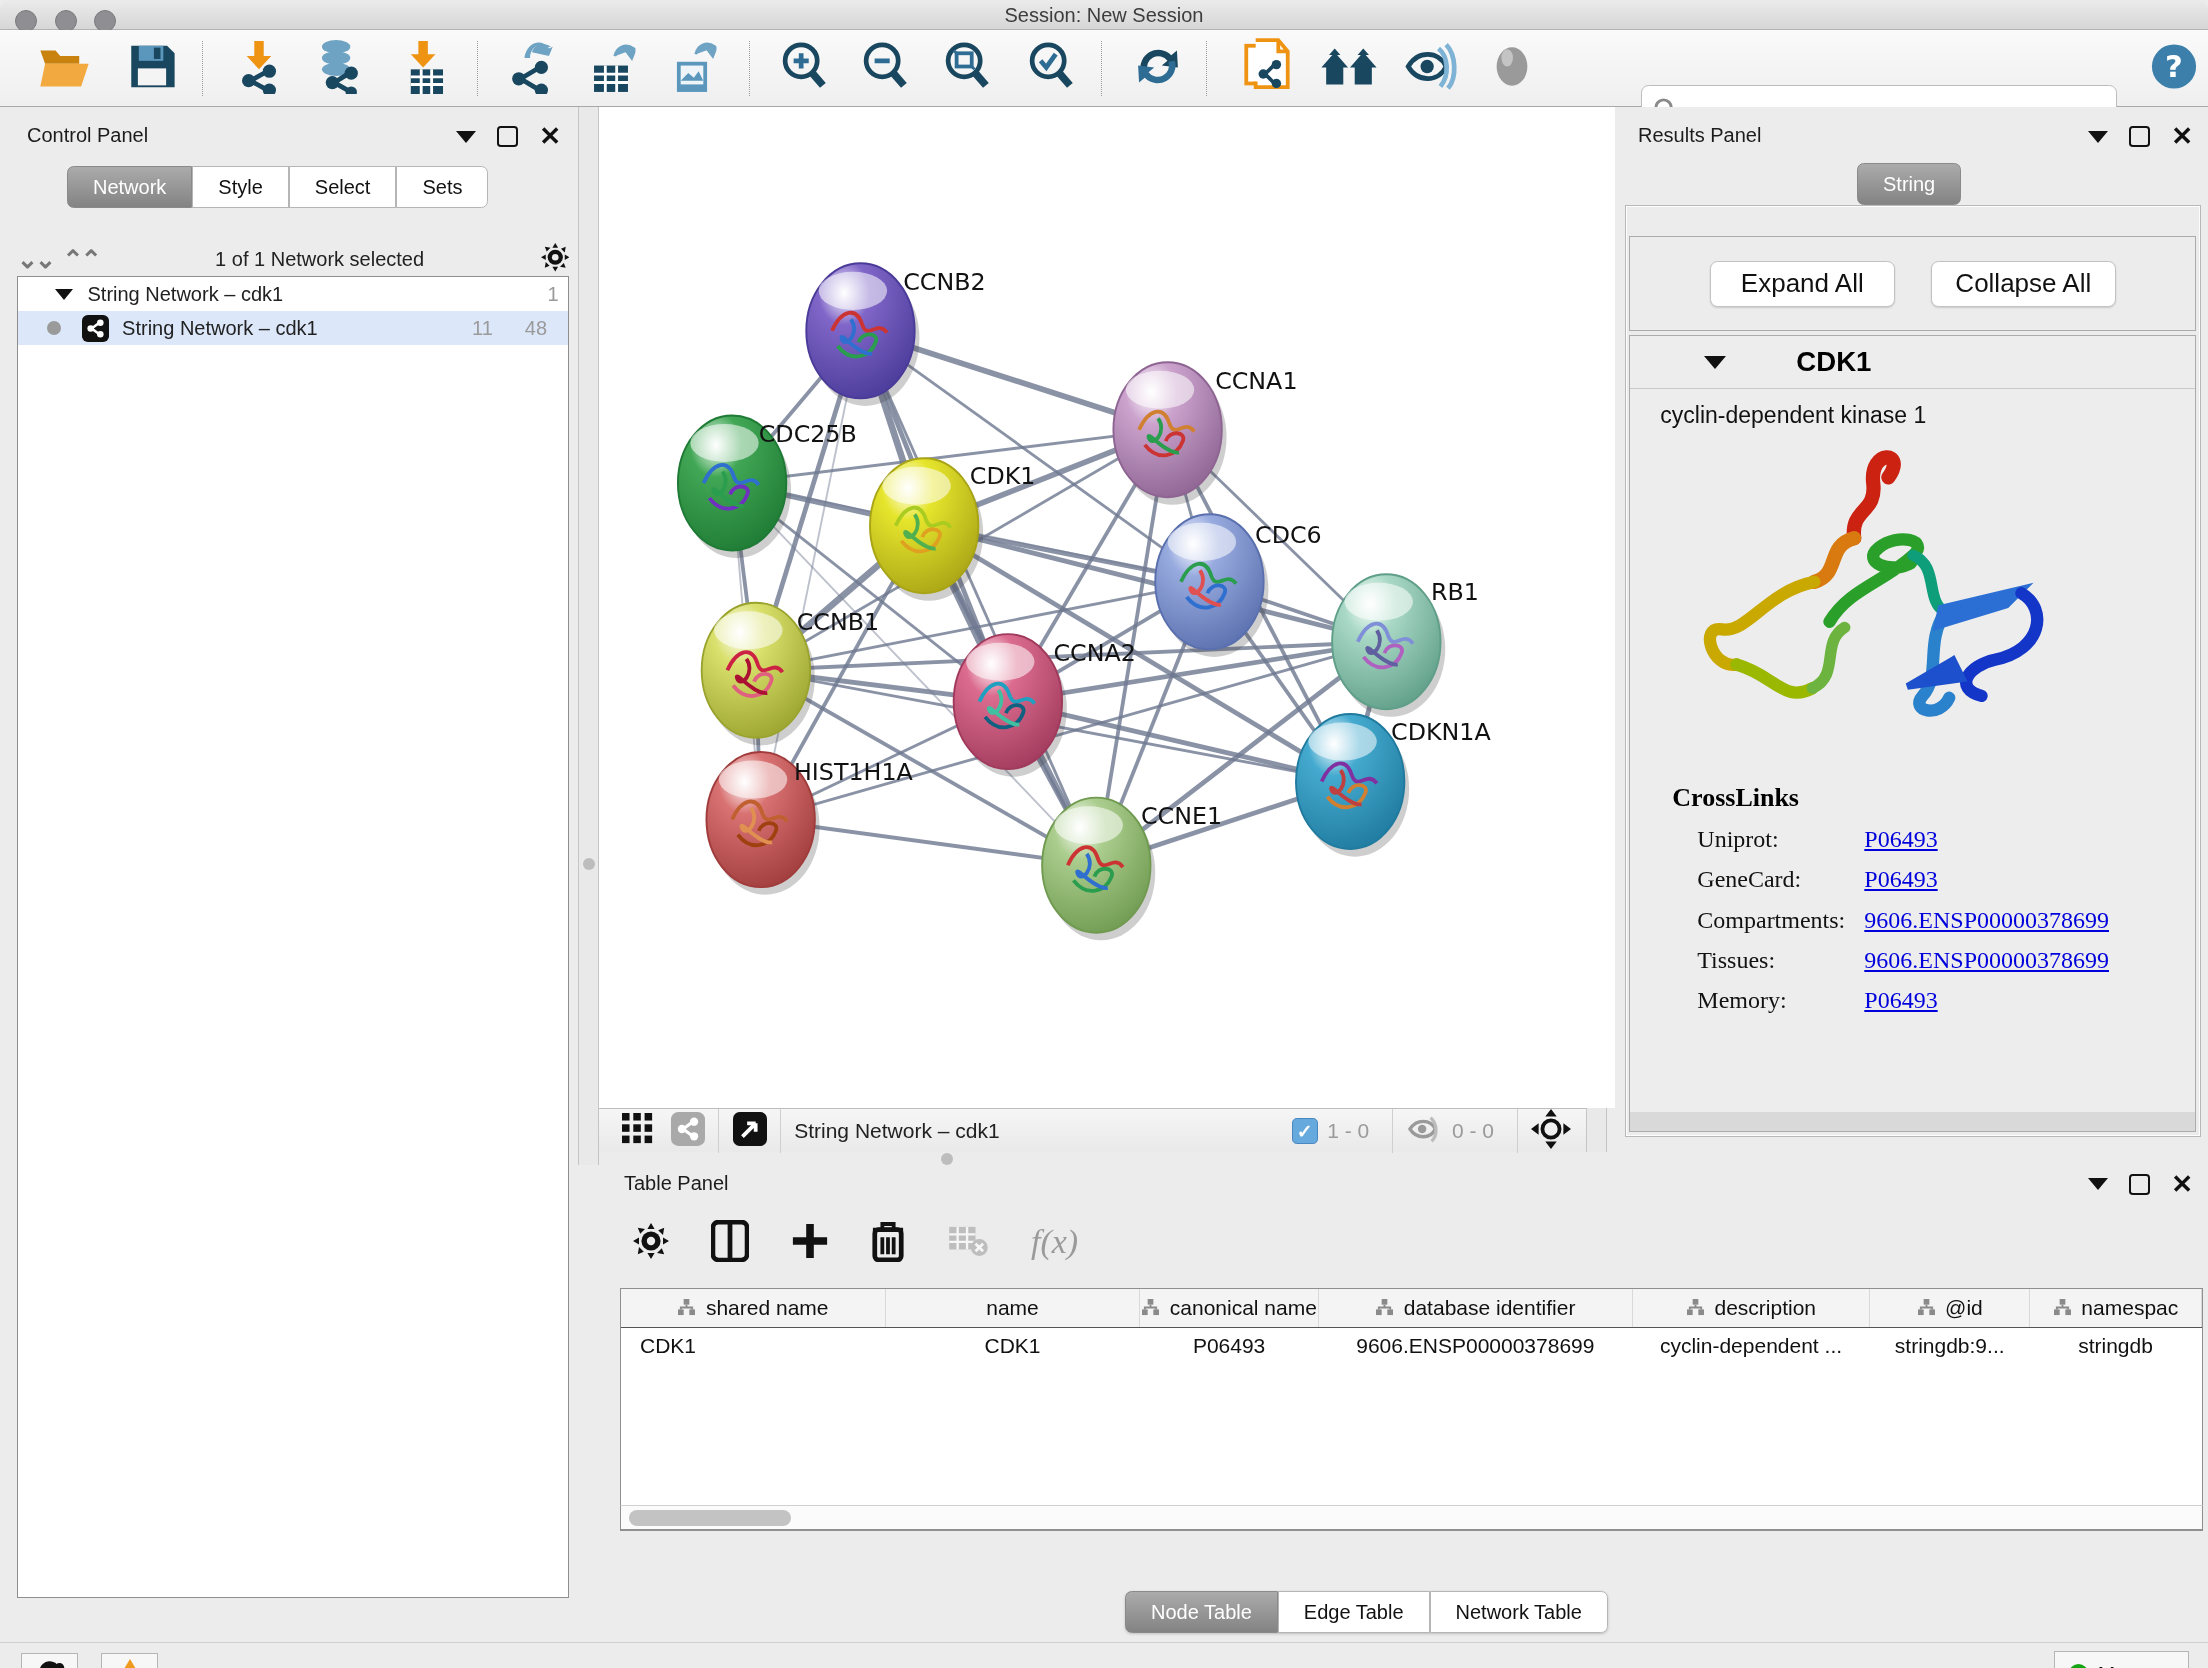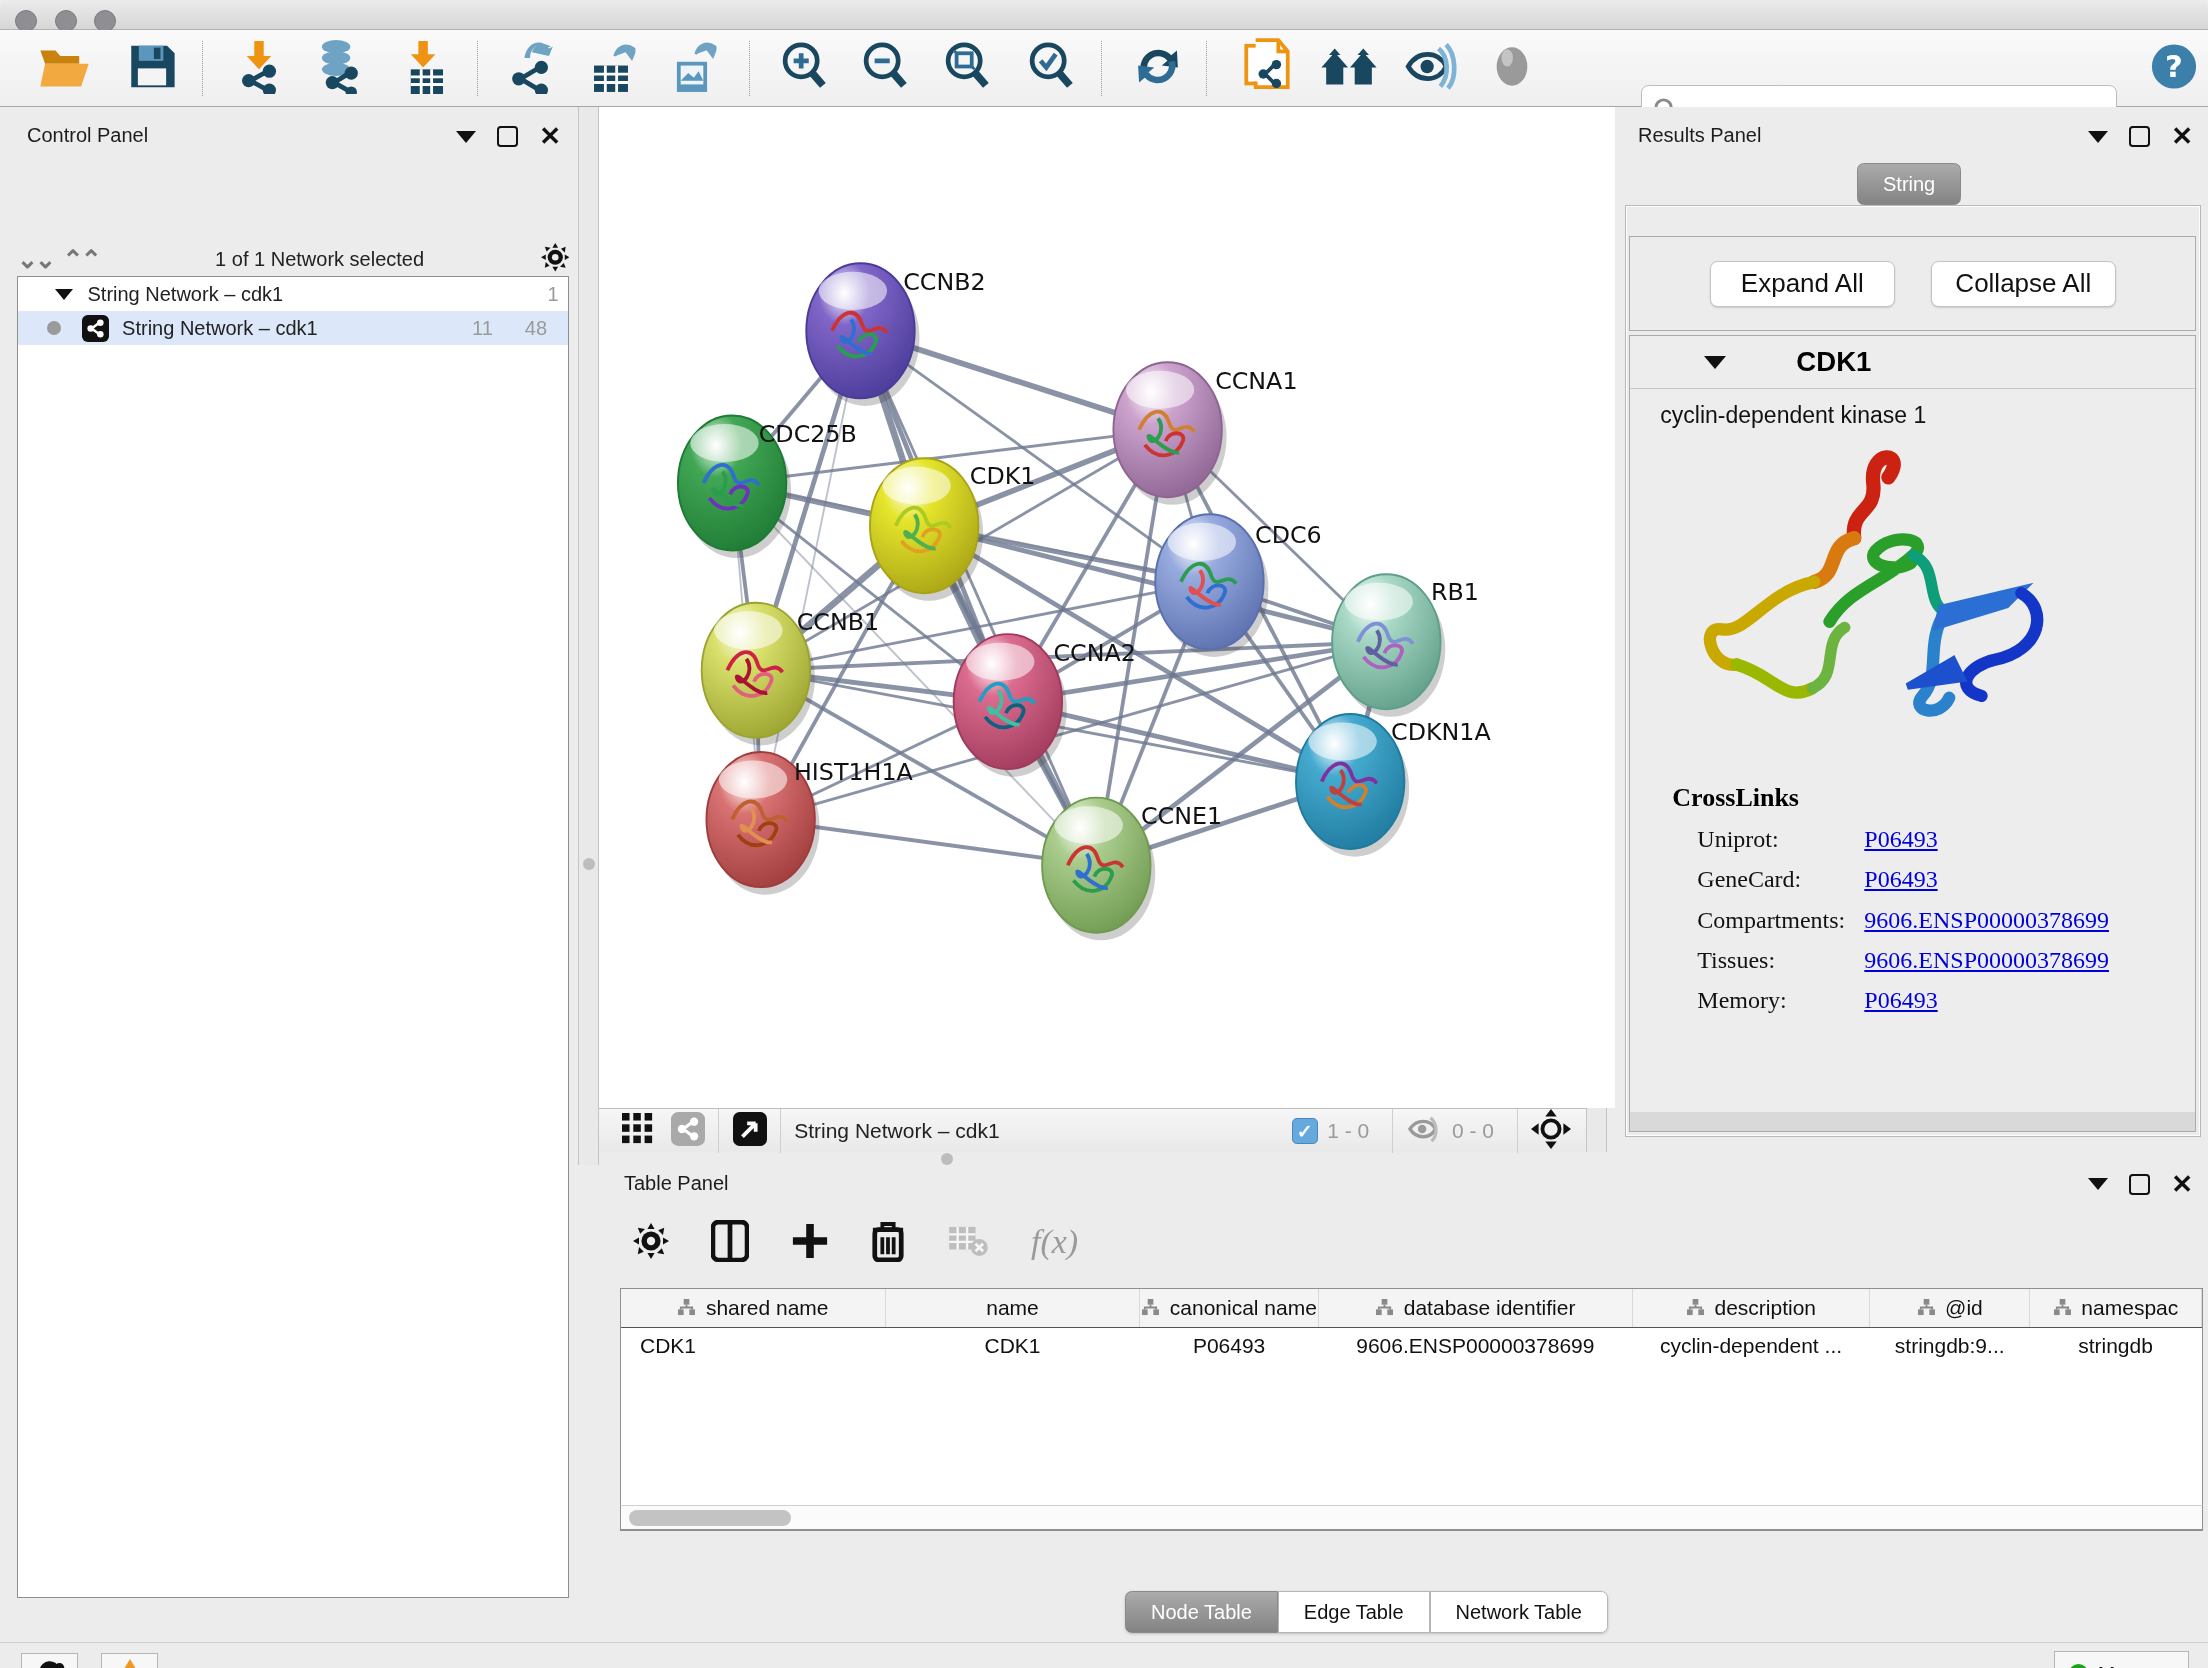--- a/index.html
+++ b/index.html
@@ -112,20 +112,21 @@
 
   svg text { font-family:"DejaVu Sans", sans-serif; }
 </style>
 </head>
 <body>
 
 <div class="titlebar">
   <div class="traffic" style="left:15px"></div>
   <div class="traffic" style="left:55px"></div>
   <div class="traffic" style="left:94px"></div>
+  <div class="win-title">Session: New Session</div>
 </div>
 
 <div class="toolbar">
   <span class="tbi" style="left:65px">
     <svg width="55" height="48" viewBox="0 0 58 50">
         <path d="M3 8 h16 l5 6 h20 v8 H8 Z" fill="#c8820d"></path>
         <path d="M8 22 h46 l-8 24 H3 Z" fill="#f2a93f"></path>
       </svg></span>
   <span class="tbi" style="left:152px">
     <svg width="49" height="49" viewBox="0 0 52 52">
@@ -285,20 +286,26 @@
       </svg></span>
 </div>
 
 <div class="control-panel">
   <div class="cp-header panel-title">Control Panel</div>
   <div class="cp-ctrl panel-ctrl">
     <span class="tri-down"></span>
     <span class="float-btn"></span>
     <span class="close-x">✕</span>
   </div>
+  <div class="cp-tabs" id="cp-tabs">
+      <div class="tabbtn active">Network</div>
+      <div class="tabbtn">Style</div>
+      <div class="tabbtn">Select</div>
+      <div class="tabbtn">Sets</div>
+    </div>
   <div class="cp-selrow">
     <span class="chev">⌄⌄</span>
     <span class="chev" style="margin-left:9.5px">⌃⌃</span>
     <span class="lbl">1 of 1 Network selected</span>
     <span>
       <svg width="28.5" height="28.5" viewBox="0 0 30 30">
           <path fill="#111" d="M15 0l3 5h-6zM15 30l-3-5h6zM0 15l5-3v6zM30 15l-5 3v-6zM4 4l6 1-4 4zM26 26l-6-1 4-4zM26 4l-1 6-4-4zM4 26l1-6 4 4z"></path>
           <circle cx="15" cy="15" r="8" fill="#111"></circle>
           <circle cx="15" cy="15" r="3.5" fill="#ececec"></circle>
         </svg>

